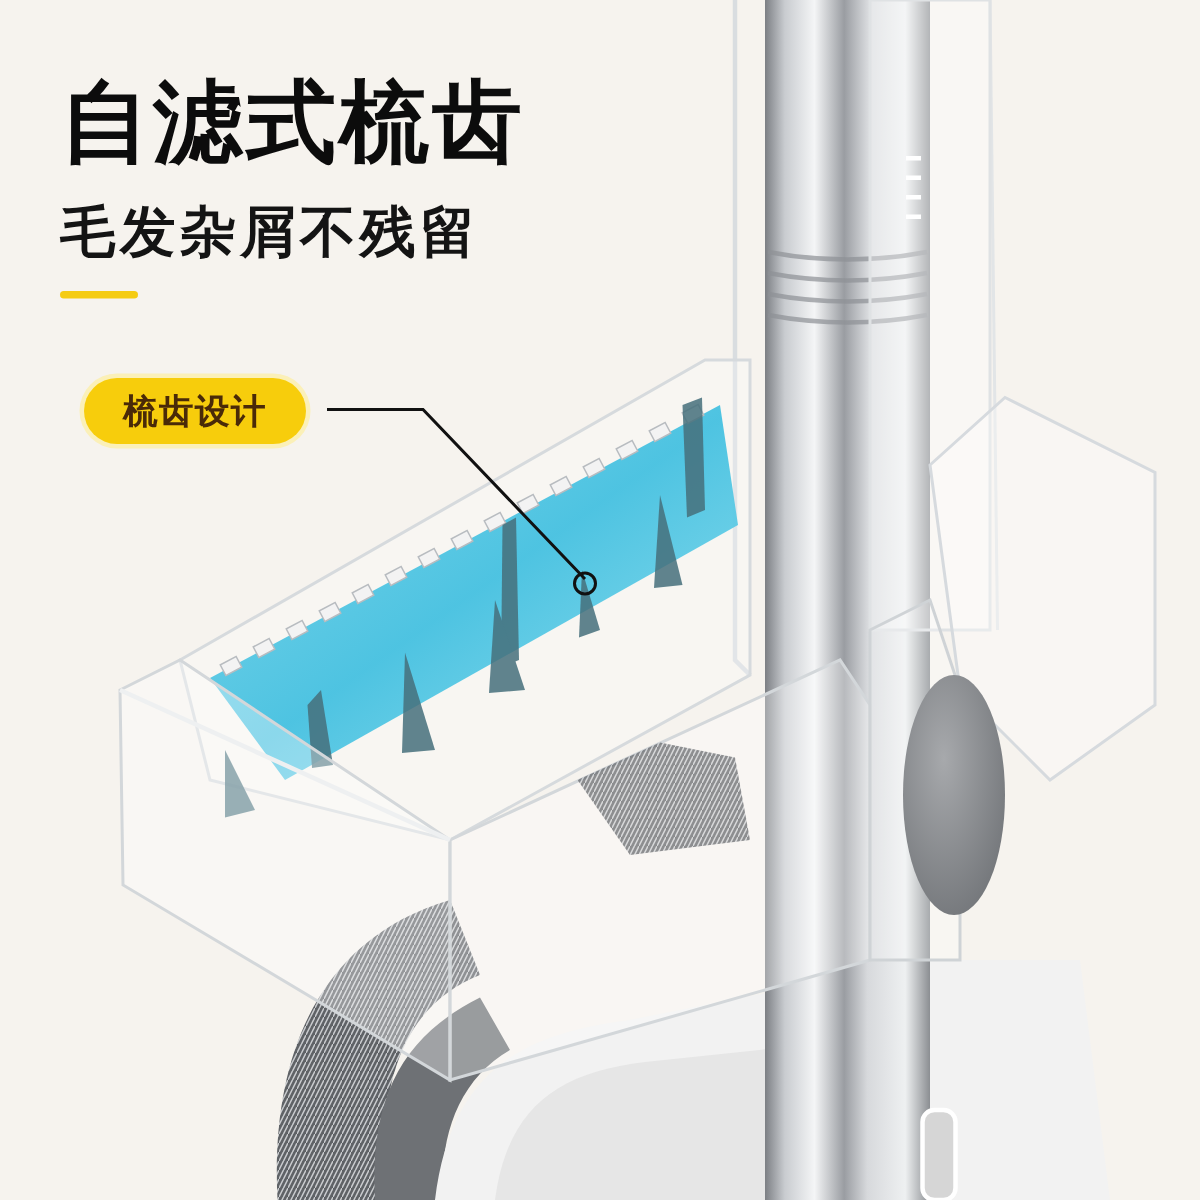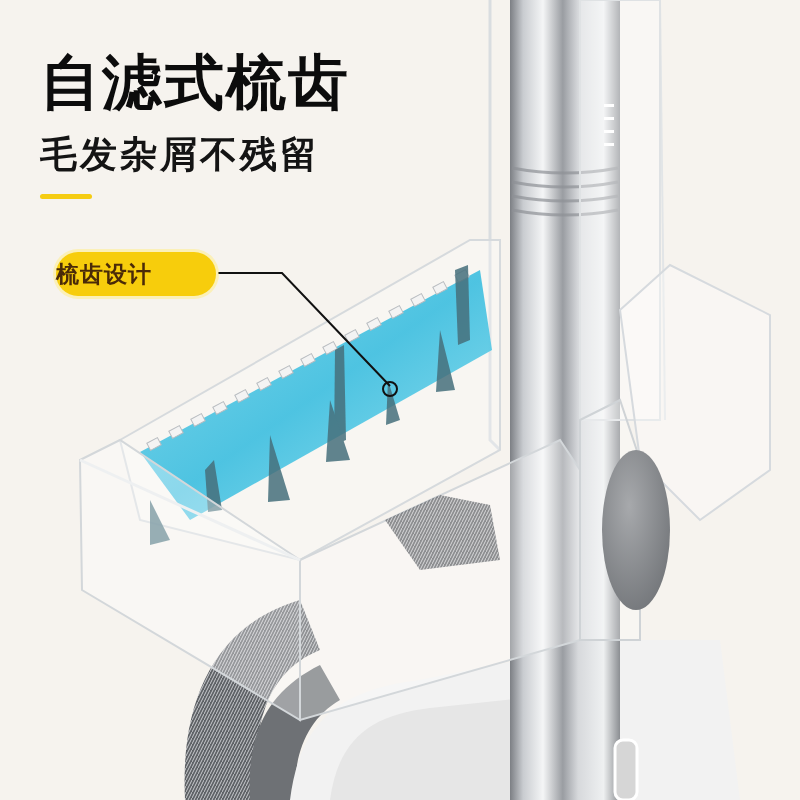--- a/index.html
+++ b/index.html
@@ -1,21 +1,21 @@
 <!DOCTYPE html>
 <html><head>
 <meta charset="utf-8">
 <style>
   html,body{margin:0;padding:0;}
   body{width:800px;height:800px;overflow:hidden;background:#f6f3ee;font-family:"DejaVu Sans",sans-serif;position:relative;}
   .stage{position:absolute;left:0;top:0;width:800px;height:800px;}
   .title{position:absolute;left:40px;top:52px;font-size:60px;font-weight:bold;color:#0c0c0c;letter-spacing:2px;line-height:1;}
   .subtitle{position:absolute;left:40px;top:136px;font-size:37px;color:#141414;letter-spacing:3px;line-height:1;font-weight:bold;}
   .accent-bar{position:absolute;left:40px;top:194px;width:52px;height:5px;border-radius:3px;background:#f5cc12;}
-  .callout{position:absolute;left:56px;top:252px;width:160px;height:44px;border-radius:22px;background:#f7cd0c;box-shadow:0 0 0 3px rgba(255,236,140,0.55);display:flex;align-items:center;justify-content:flex-start;}
+  .callout{position:absolute;left:56px;top:252px;width:148px;height:44px;border-radius:22px;background:#f7cd0c;box-shadow:0 0 0 3px rgba(255,236,140,0.55);display:flex;align-items:center;justify-content:center;}
   .callout span{font-size:23px;font-weight:bold;color:#4a2a08;letter-spacing:1px;}
   svg.art{position:absolute;left:0;top:0;}
 </style>
 </head>
 <body>
 
 <div class="stage">
 
   <svg class="art" width="800" height="800" viewBox="0 0 800 800">
     <defs>

